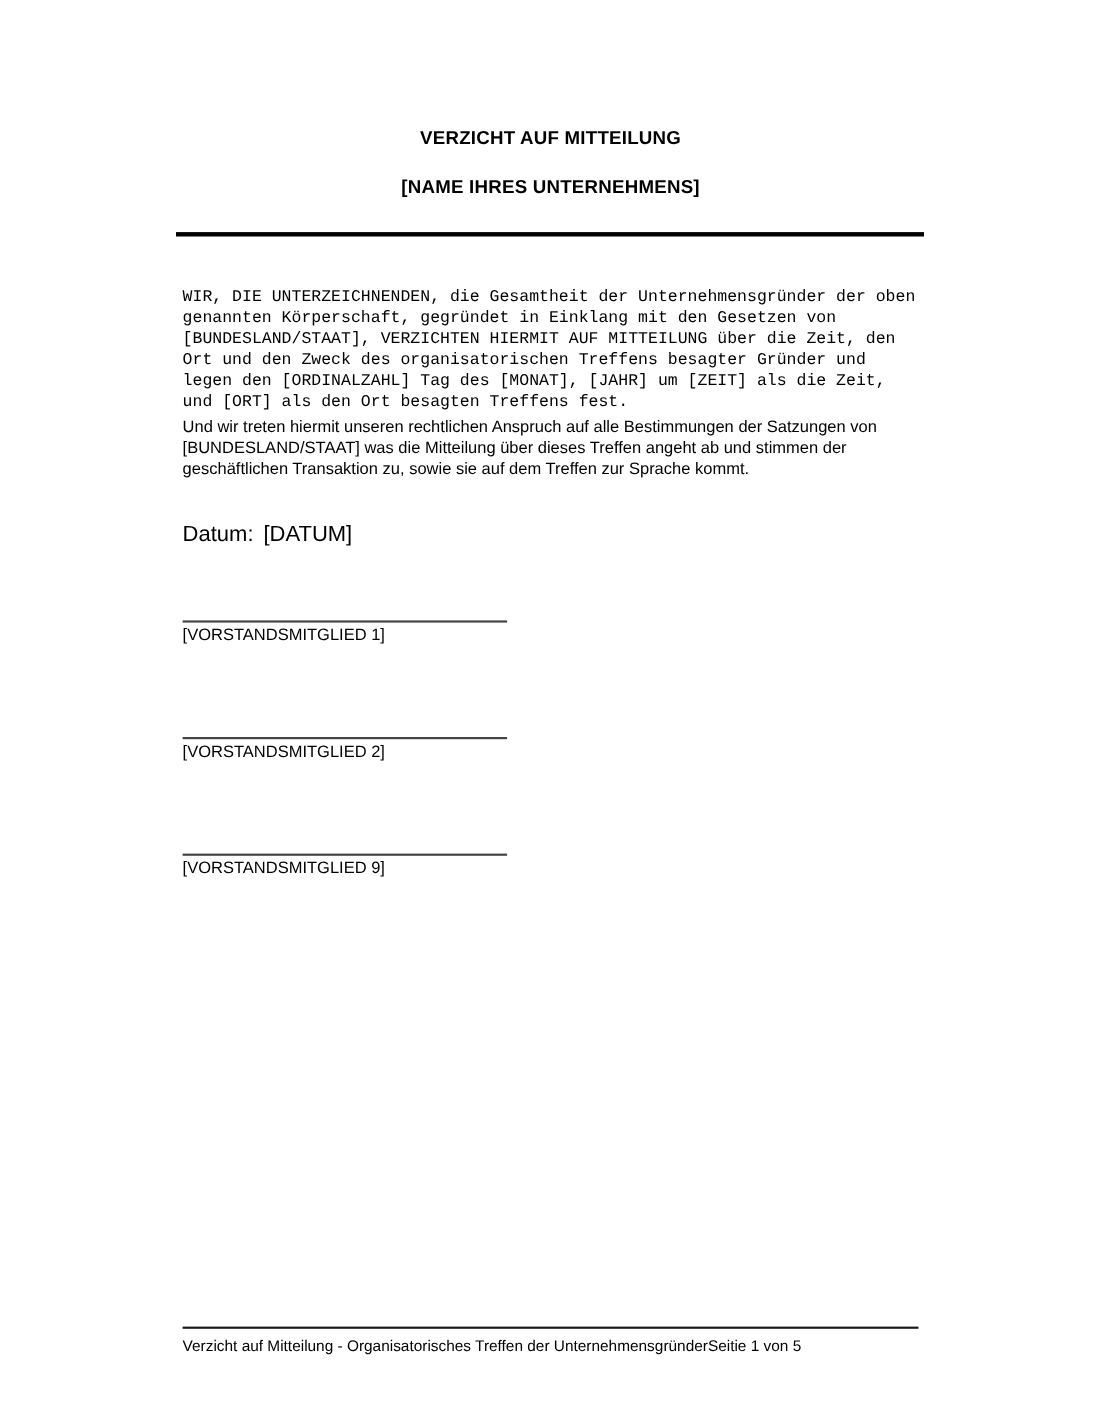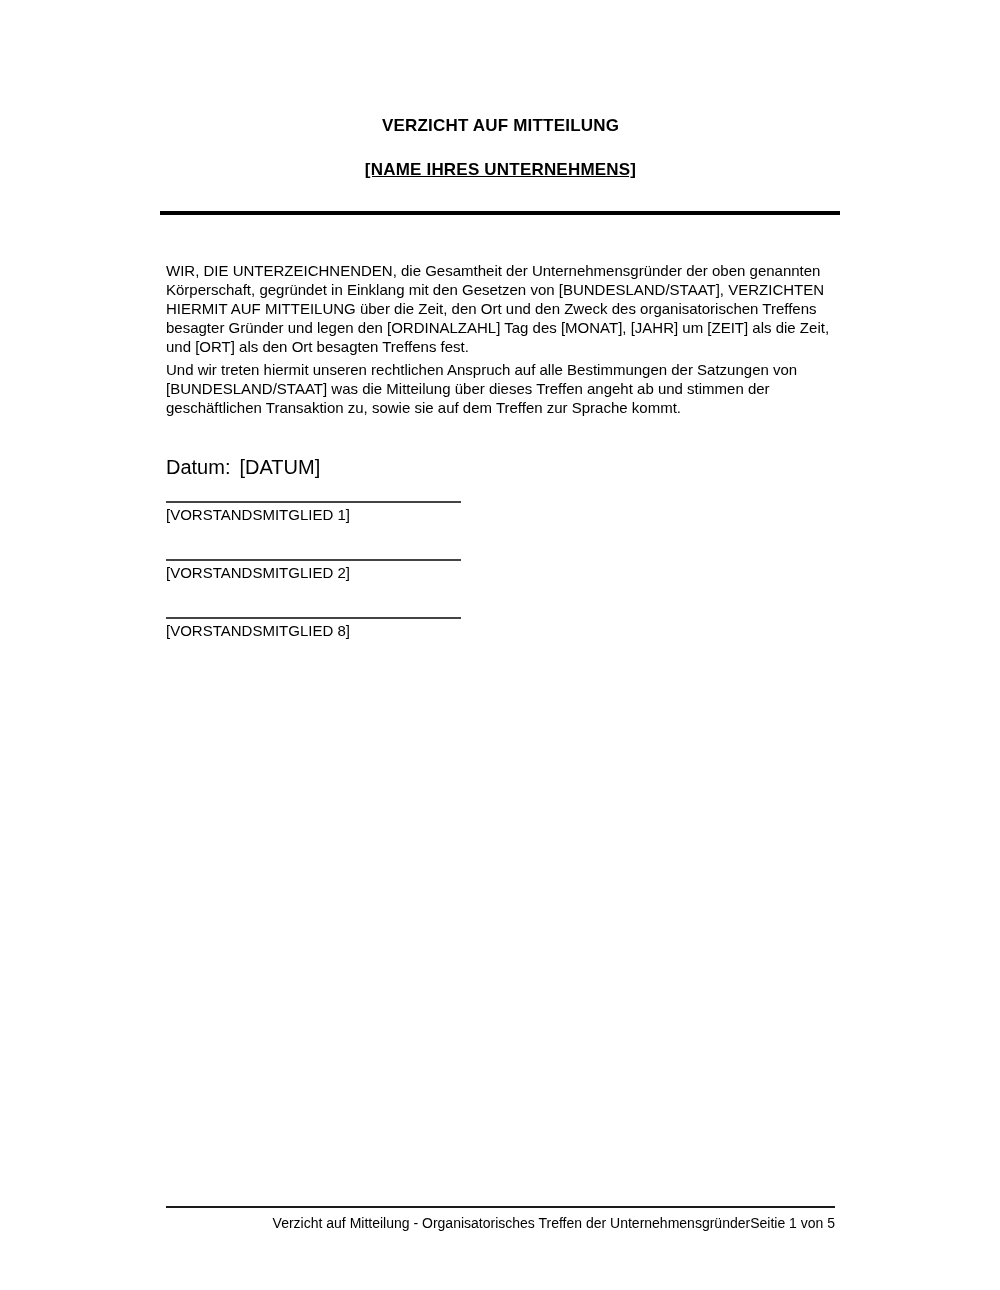--- a/index.html
+++ b/index.html
@@ -15,41 +15,41 @@
     padding: 114px 117px 0 118px;
     overflow: hidden;
   }
   .title-block {
     text-align: center;
     font-weight: bold;
     font-size: 17px;
     line-height: 24px;
     letter-spacing: 0.2px;
   }
-  .company { margin-top: 20px; text-decoration: underline; }
+  .company { margin-top: 20px; }
   .rule {
     height: 4px;
     background: #000000;
     margin: 29px -5px 0 -6px;
   }
   .body-para {
     font-size: 15px;
     line-height: 19px;
   }
-  .para1 { margin-top: 46px; }
+  .para1 { margin-top: 46px; font-family: Liberation Mono, monospace; }
   .para2 { margin-top: 4px; }
   .date-row {
     margin-top: 41px;
     font-size: 20px;
     line-height: 19px;
   }
   .date-row .date-value { margin-left: 9px; }
   .sig-block { width: 295px; }
-  .sig-block.first { margin-top: 24px; }
-  .sig-block + .sig-block { margin-top: 35px; }
+  .sig-block.first { margin-top: 68px; }
+  .sig-block + .sig-block { margin-top: 83px; }
   .sig-line {
     height: 2px;
     background: #444444;
   }
   .sig-label {
     font-size: 15px;
     line-height: 19px;
     padding-top: 2px;
   }
   .footer {
@@ -57,21 +57,21 @@
     left: 118px;
     right: 117px;
     top: 1206px;
   }
   .footer-line {
     height: 2px;
     background: #1a1a1a;
   }
   .footer-row {
     display: flex;
-    justify-content: flex-end;
+    justify-content: flex-start;
     align-items: baseline;
     padding-top: 7px;
     font-size: 14px;
     line-height: 17px;
   }
 </style>
 </head>
 <body>
 
 <div class="page">
@@ -96,21 +96,21 @@
     <div class="sig-label">[VORSTANDSMITGLIED 1]</div>
   </div>
 
   <div class="sig-block">
     <div class="sig-line"></div>
     <div class="sig-label">[VORSTANDSMITGLIED 2]</div>
   </div>
 
   <div class="sig-block">
     <div class="sig-line"></div>
-    <div class="sig-label">[VORSTANDSMITGLIED 8]</div>
+    <div class="sig-label">[VORSTANDSMITGLIED 9]</div>
   </div>
 
   <footer class="footer">
     <div class="footer-line"></div>
     <div class="footer-row">
       <span>Verzicht auf Mitteilung - Organisatorisches Treffen der Unternehmensgründer</span>
       <span>Seitie 1 von 5</span>
     </div>
   </footer>
 

